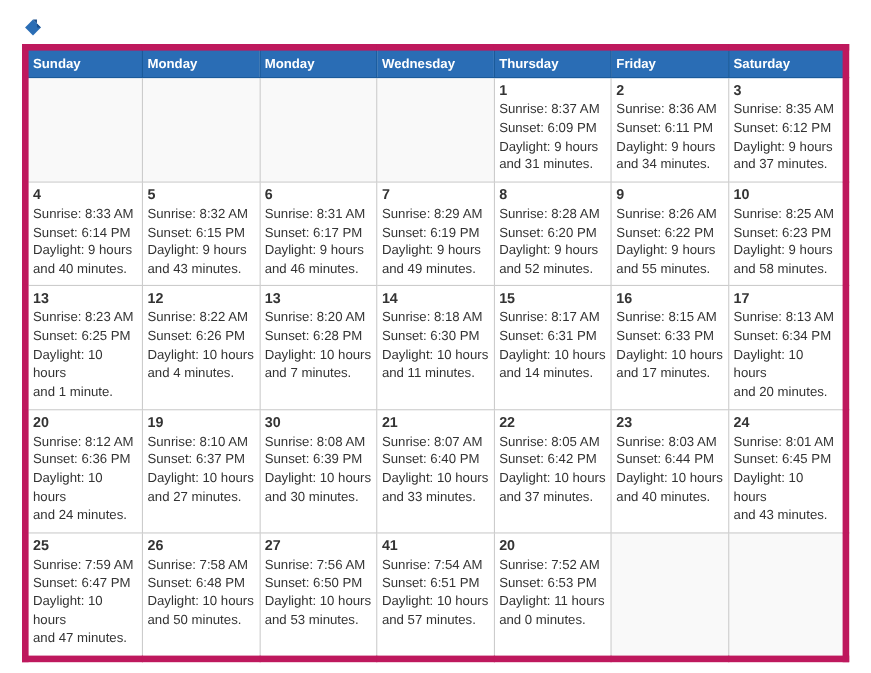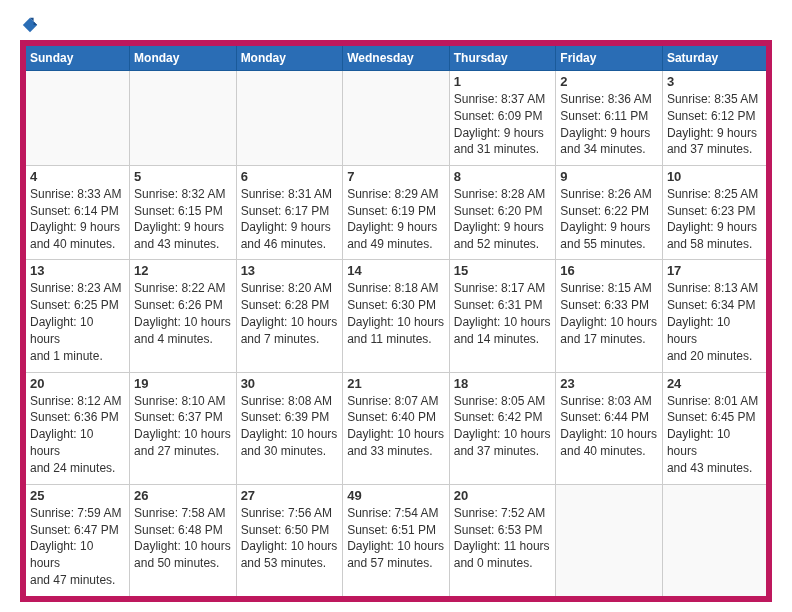--- a/index.html
+++ b/index.html
@@ -225,21 +225,21 @@
           </td>
           <td>
             <span class="day-number">30</span>
             <div class="day-info">Sunrise: 8:08 AM<br>Sunset: 6:39 PM<br>Daylight: 10 hours<br>and 30 minutes.</div>
           </td>
           <td>
             <span class="day-number">21</span>
             <div class="day-info">Sunrise: 8:07 AM<br>Sunset: 6:40 PM<br>Daylight: 10 hours<br>and 33 minutes.</div>
           </td>
           <td>
-            <span class="day-number">18</span>
+            <span class="day-number">22</span>
             <div class="day-info">Sunrise: 8:05 AM<br>Sunset: 6:42 PM<br>Daylight: 10 hours<br>and 37 minutes.</div>
           </td>
           <td>
             <span class="day-number">23</span>
             <div class="day-info">Sunrise: 8:03 AM<br>Sunset: 6:44 PM<br>Daylight: 10 hours<br>and 40 minutes.</div>
           </td>
           <td>
             <span class="day-number">24</span>
             <div class="day-info">Sunrise: 8:01 AM<br>Sunset: 6:45 PM<br>Daylight: 10 hours<br>and 43 minutes.</div>
           </td>
@@ -251,21 +251,21 @@
           </td>
           <td>
             <span class="day-number">26</span>
             <div class="day-info">Sunrise: 7:58 AM<br>Sunset: 6:48 PM<br>Daylight: 10 hours<br>and 50 minutes.</div>
           </td>
           <td>
             <span class="day-number">27</span>
             <div class="day-info">Sunrise: 7:56 AM<br>Sunset: 6:50 PM<br>Daylight: 10 hours<br>and 53 minutes.</div>
           </td>
           <td>
-            <span class="day-number">49</span>
+            <span class="day-number">41</span>
             <div class="day-info">Sunrise: 7:54 AM<br>Sunset: 6:51 PM<br>Daylight: 10 hours<br>and 57 minutes.</div>
           </td>
           <td>
             <span class="day-number">20</span>
             <div class="day-info">Sunrise: 7:52 AM<br>Sunset: 6:53 PM<br>Daylight: 11 hours<br>and 0 minutes.</div>
           </td>
           <td class="empty"></td>
           <td class="empty"></td>
         </tr>
       </tbody>

